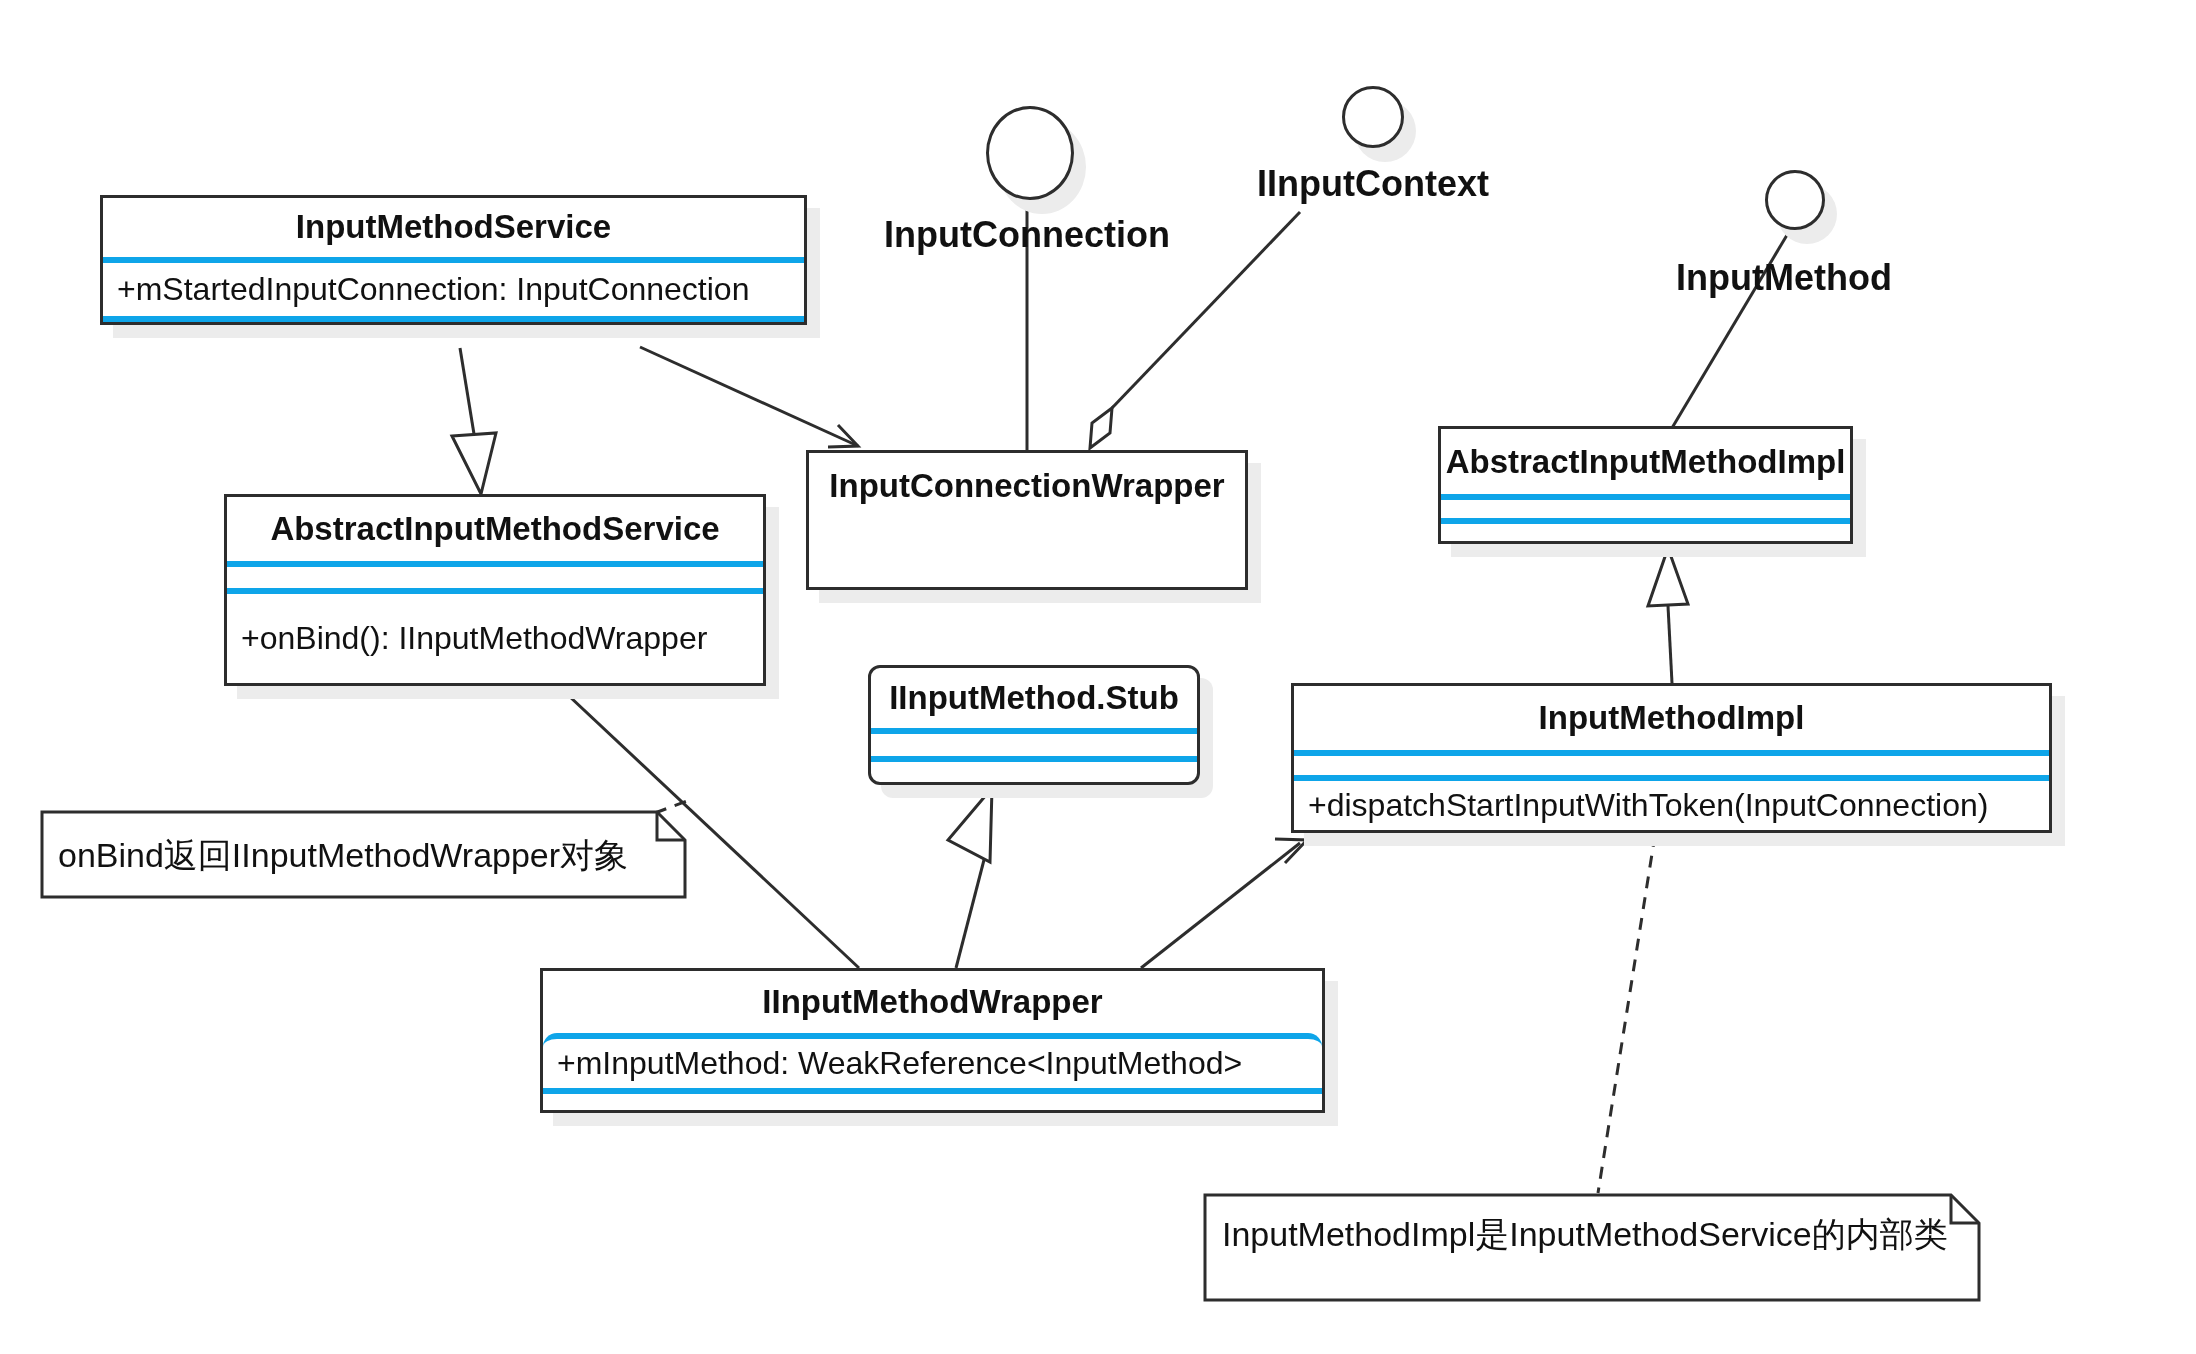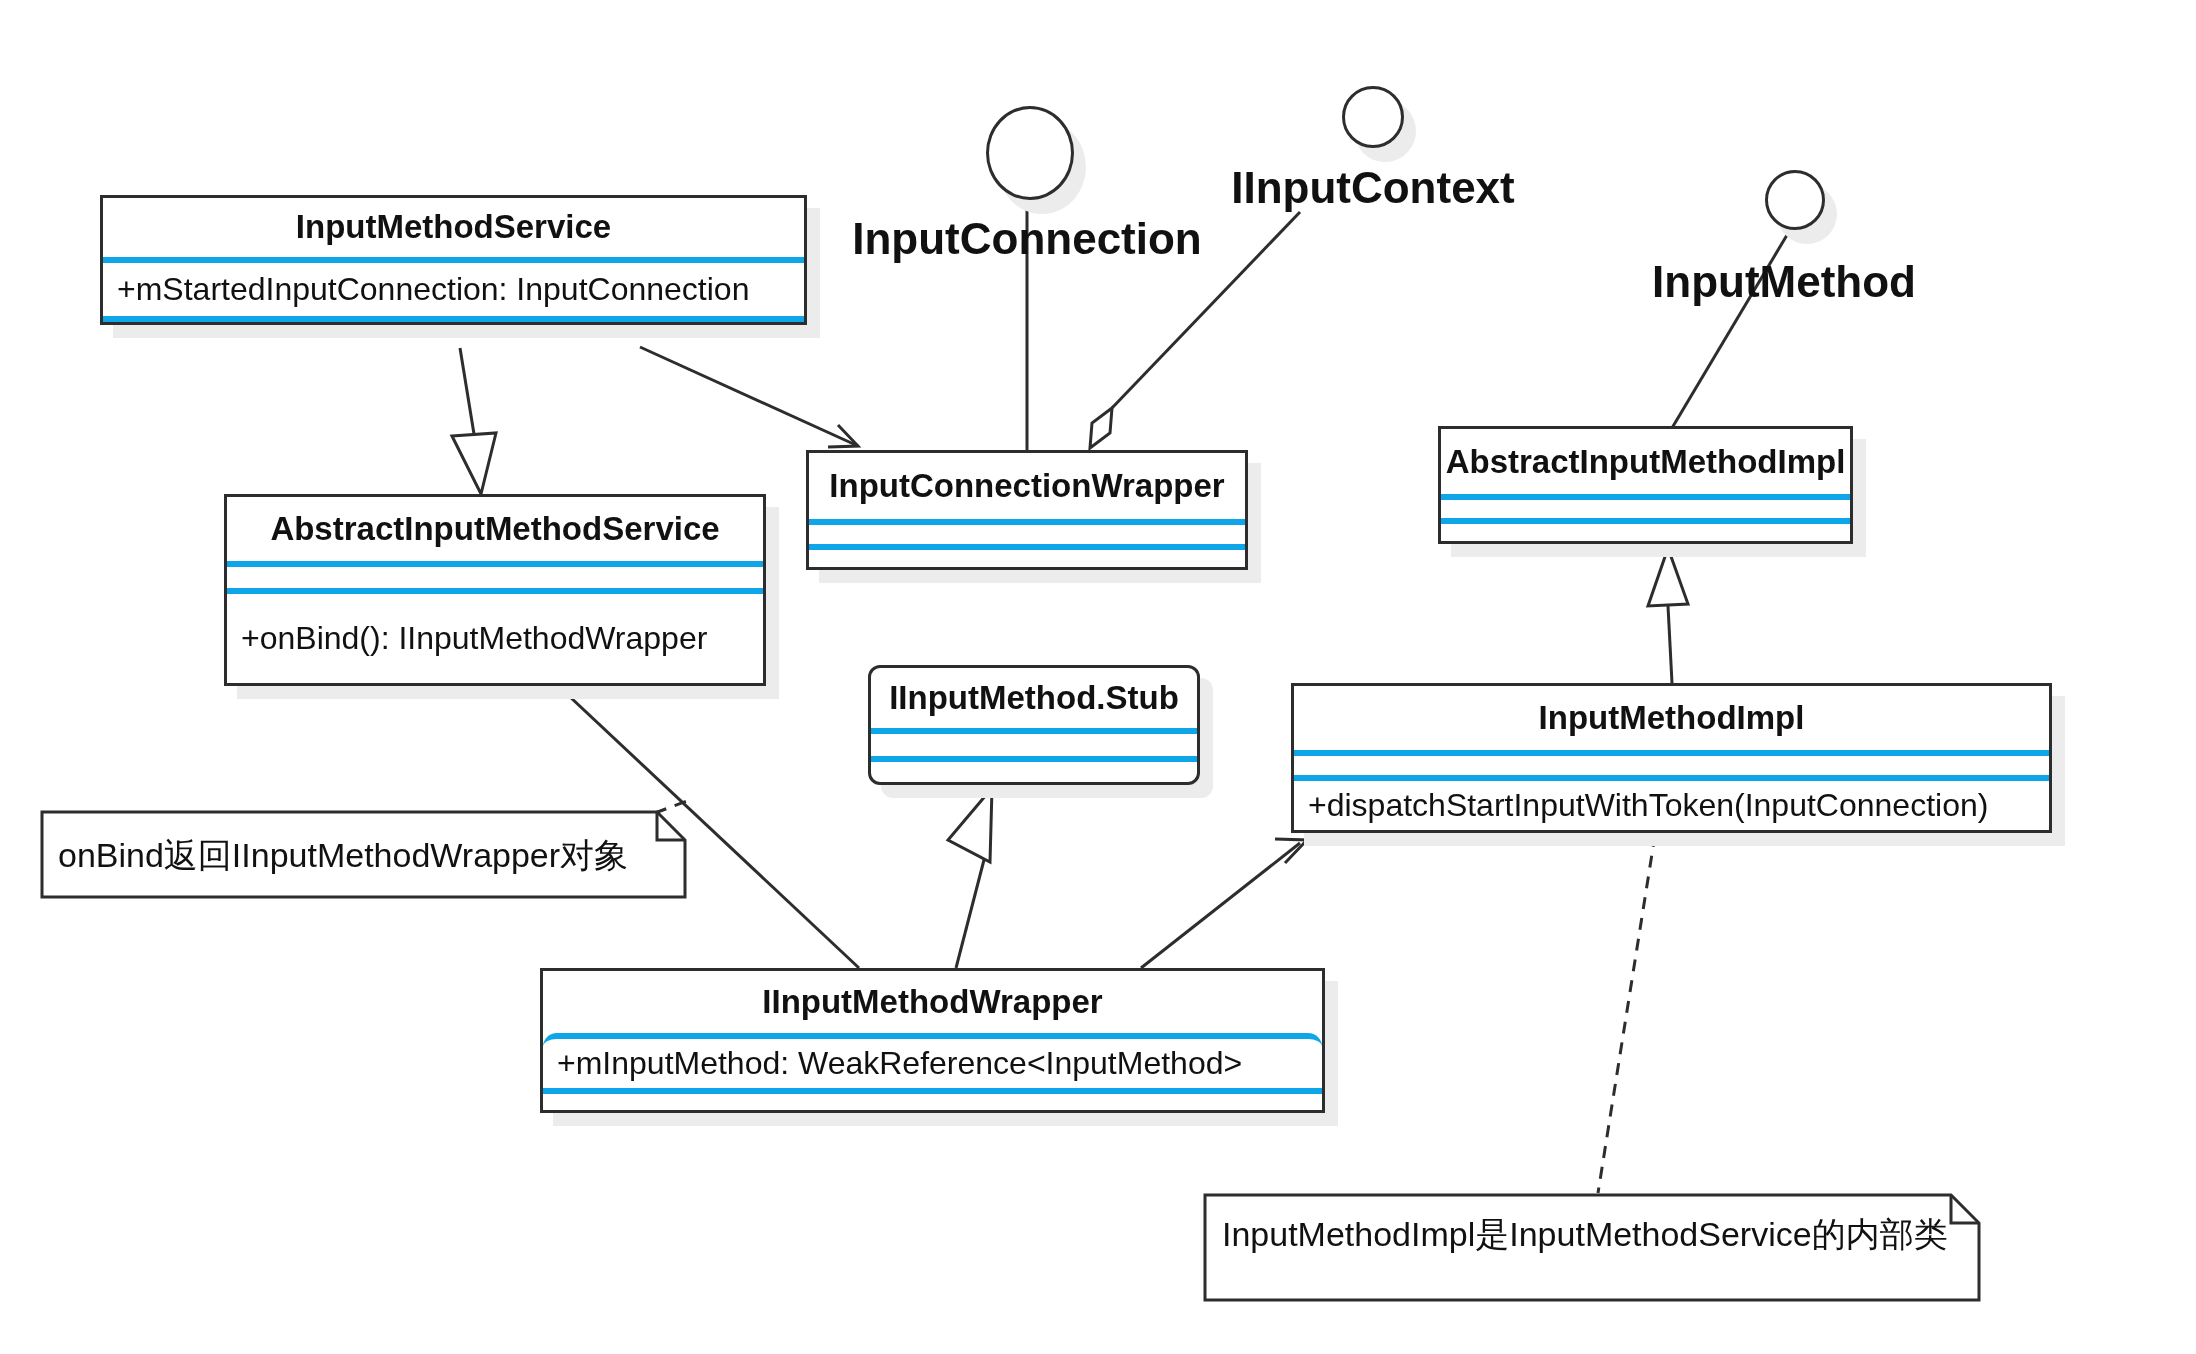--- a/index.html
+++ b/index.html
@@ -10,21 +10,21 @@
              box-sizing:border-box;display:flex;flex-direction:column;
              box-shadow:13px 13px 0 0 #ececec;}
   .sec{box-sizing:border-box;display:flex;align-items:center;}
   .sec.divided{border-top:6px solid #0ea5e9;}
   .sec.title{justify-content:center;font-weight:bold;font-size:33px;}
   .sec.member{font-size:32px;padding-left:14px;white-space:nowrap;}
   .sec.fill{flex:1 1 auto;}
   .lollipop{position:absolute;z-index:2;background:#fff;border:3px solid #2d2d2d;
             border-radius:50%;box-sizing:border-box;box-shadow:12px 14px 0 0 #ececec;}
   .loli-label{position:absolute;z-index:3;width:360px;text-align:center;
-              font-weight:bold;font-size:44px;white-space:nowrap;}
+              font-weight:bold;font-size:36px;white-space:nowrap;}
   .note-text{position:absolute;z-index:3;font-size:34px;white-space:nowrap;}
 </style>
 </head>
 <body>
 
 <div class="stage">
 
   <svg class="wires" width="2196" height="1354" viewBox="0 0 2196 1354">
     <g stroke="#2d2d2d" stroke-width="3" fill="none">
 
@@ -96,21 +96,21 @@
     <div class="sec member divided" style="height:62px;">+mStartedInputConnection: InputConnection</div>
     <div class="sec fill divided"></div>
   </div>
 
   <div class="uml-class" style="left:224px;top:494px;width:542px;height:192px;">
     <div class="sec title" style="height:64px;">AbstractInputMethodService</div>
     <div class="sec divided" style="height:27px;"></div>
     <div class="sec member fill divided">+onBind(): IInputMethodWrapper</div>
   </div>
 
-  <div class="uml-class" style="left:806px;top:450px;width:442px;height:120px;">
+  <div class="uml-class" style="left:806px;top:450px;width:442px;height:140px;align-items:center;">
     <div class="sec title" style="height:66px;">InputConnectionWrapper</div>
     <div class="sec divided" style="height:25px;"></div>
     <div class="sec fill divided"></div>
   </div>
 
   <div class="uml-class" style="left:868px;top:665px;width:332px;height:120px;border-radius:12px;">
     <div class="sec title" style="height:60px;">IInputMethod.Stub</div>
     <div class="sec divided" style="height:28px;"></div>
     <div class="sec fill divided"></div>
   </div>

